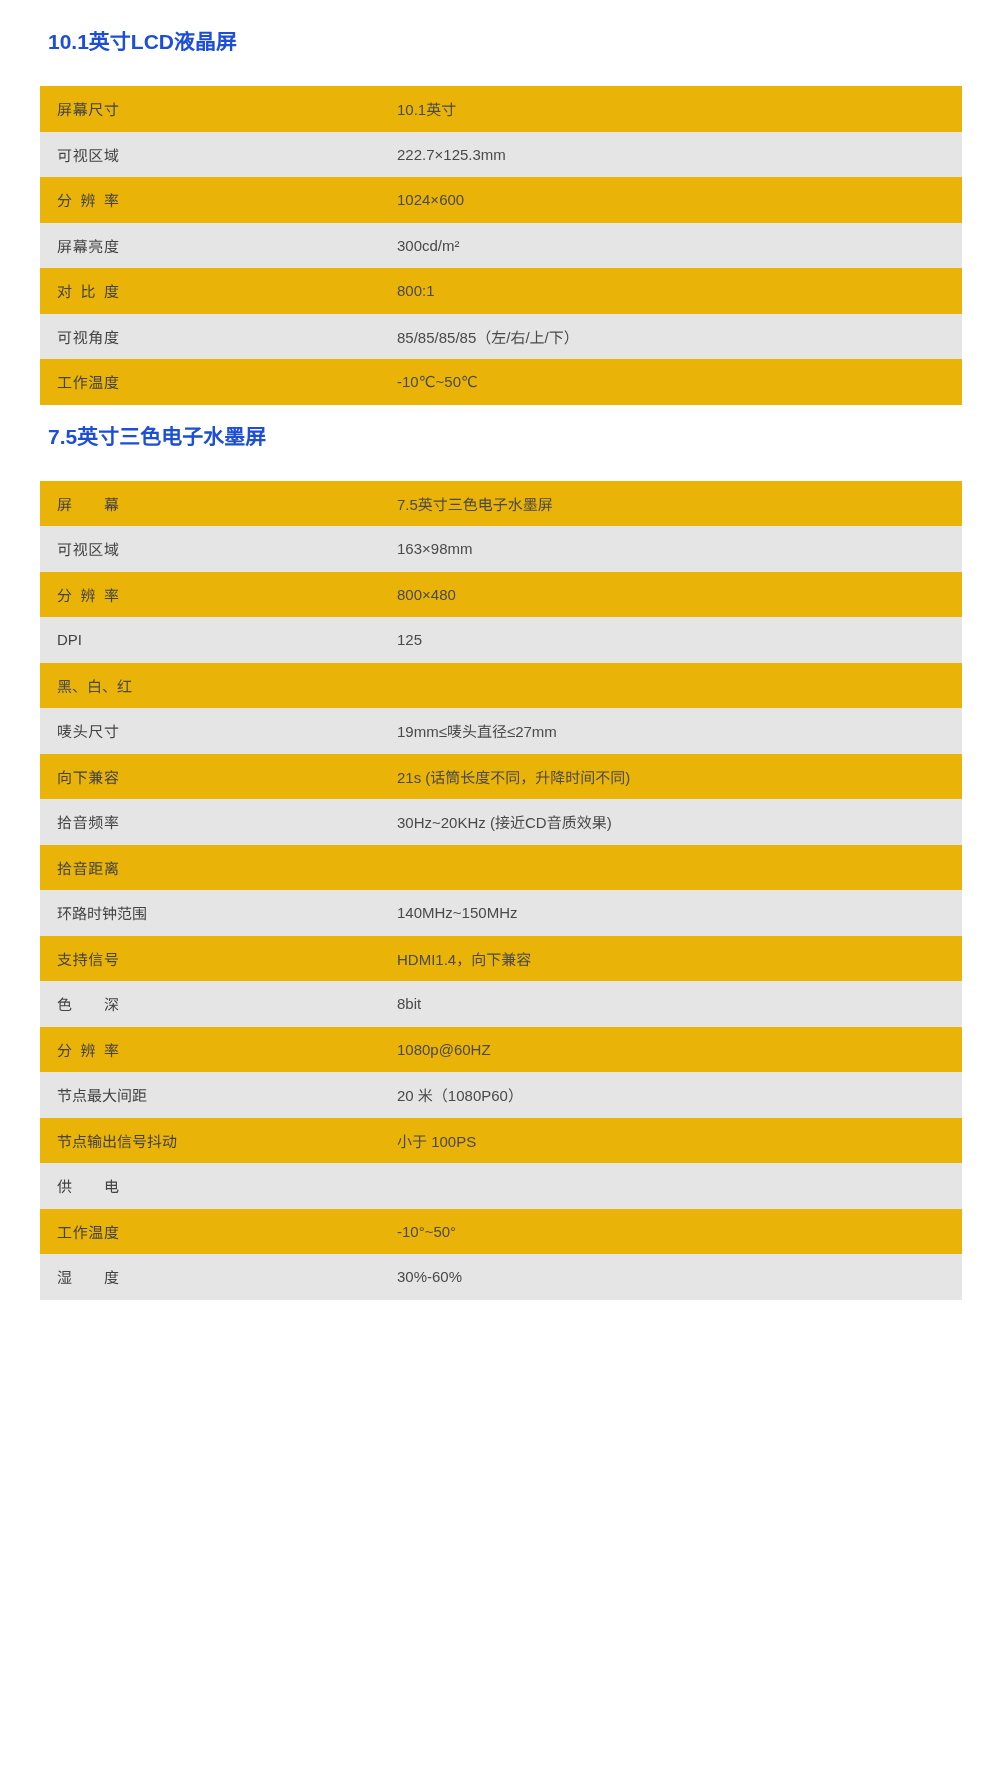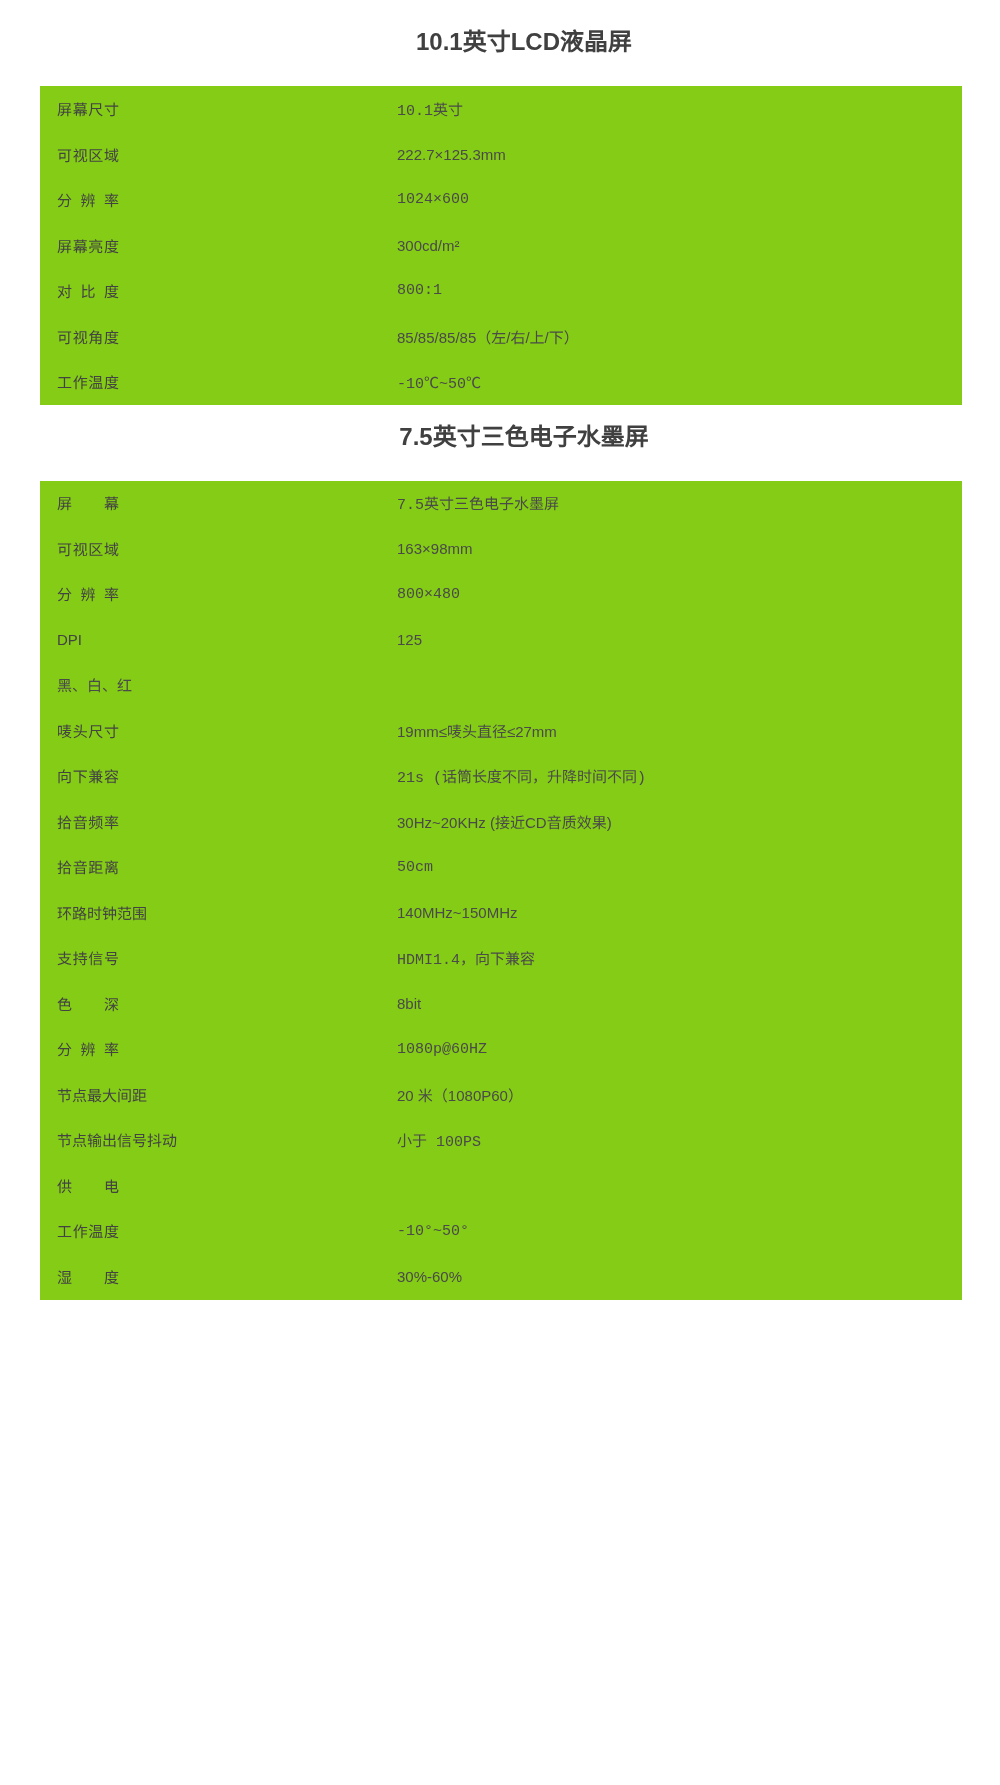--- a/index.html
+++ b/index.html
@@ -10,41 +10,40 @@
   body {
     width: 1000px;
     height: 1785px;
     box-sizing: border-box;
     padding-top: 10px;
     font-family: "Liberation Sans", "DejaVu Sans", sans-serif;
     -webkit-font-smoothing: antialiased;
   }
   .spec-section { margin: 0; }
   .section-title {
-    font-size: 24px;
+    font-size: 21px;
     line-height: 32px;
     font-weight: 700;
-    color: #404040;
+    color: #1d4ed8;
     margin: 16px 0 28px 48px;
-    text-align: center;
   }
   .rows { margin: 0; }
   .spec-row {
     box-sizing: border-box;
     margin-left: 40px;
     width: 922px;
     height: 45.5px;
     padding-left: 17px;
     display: flex;
     align-items: center;
     font-size: 15px;
     color: #4a4a4a;
-    background: #84cc16;
-  }
-  .spec-row.alt { background: #84cc16; font-family: Liberation Mono, monospace; }
+    background: #e5e5e5;
+  }
+  .spec-row.alt { background: #eab308; }
   .spec-label {
     flex: 0 0 340px;
     width: 340px;
     color: #434343;
   }
   .lbl-inner {
     display: inline-block;
     min-width: 62px;
     text-align: justify;
     text-align-last: justify;
@@ -172,21 +171,20 @@
     <div class="spec-label">
       <span class="lbl-inner">拾音频率</span>
     </div>
     <div class="spec-value">30Hz~20KHz (接近CD音质效果)</div>
   </div>
 
   <div class="spec-row alt">
     <div class="spec-label">
       <span class="lbl-inner">拾音距离</span>
     </div>
-    <div class="spec-value">50cm</div>
   </div>
 </div>
   </section>
 
   <section class="spec-section">
     <div class="rows">
 
   <div class="spec-row">
     <div class="spec-label">
       <span class="lbl-inner">环路时钟范围</span>

